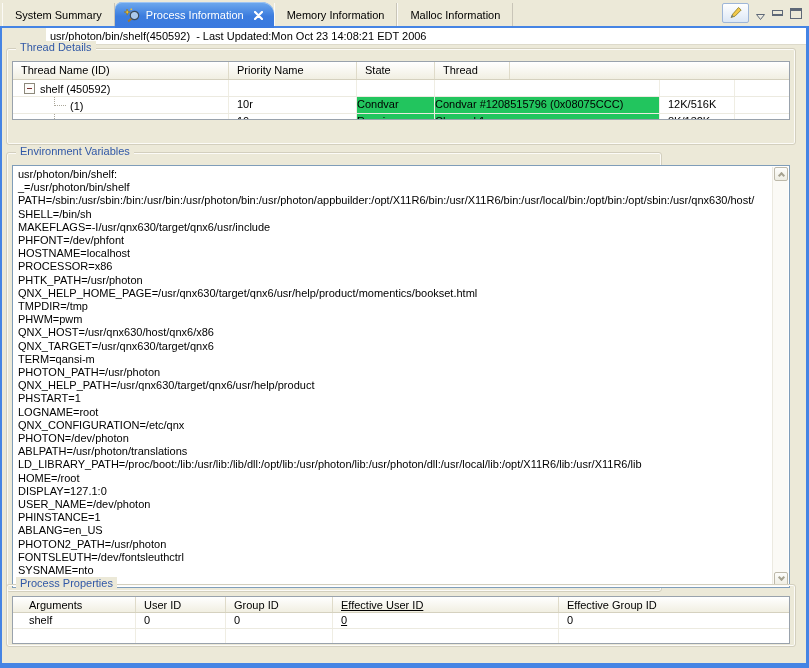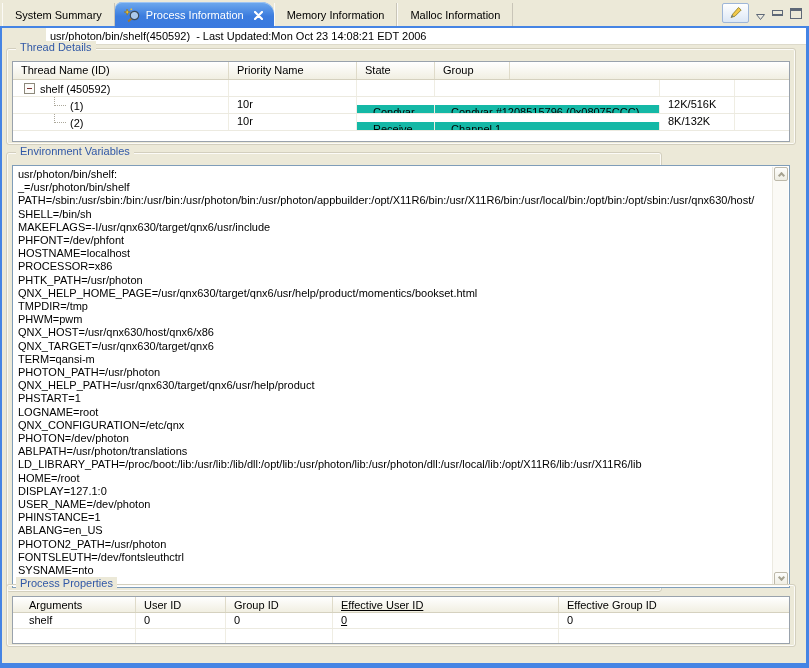--- a/index.html
+++ b/index.html
@@ -62,31 +62,31 @@
   #group-threads { left:4px; top:20px;  width:790px; height:97px; }
   #group-env     { left:4px; top:124px; width:656px; height:440px; }
   #group-proc    { left:4px; top:556px; width:790px; height:63px; }
 
   
   .table {
     position:absolute; left:5px; top:12px; width:778px;
     background:#fff; border:1px solid #99A2AC;
     display:flex; flex-direction:column; overflow:hidden;
   }
-  #thread-table { height:81px; }
+  #thread-table { height:59px; }
   #proc-table   { top:11px; height:48px; }
   .thead { display:flex; flex:none; background:linear-gradient(180deg,#FFFFFF,#F1EFE2); border-bottom:1px solid #D5D1BF; }
   #thread-table .thead { height:18px; }
   #proc-table .thead { height:16px; }
   .th { padding:2px 0 0 8px; border-right:1px solid #DFDBC9; white-space:nowrap; overflow:hidden; }
   .tr { display:flex; flex:none; height:17px; border-bottom:1px solid #ECEAE0; }
   #proc-table .tr { height:16px; }
   .tr.empty-thin { height:8px; }
   .td { padding:1px 0 0 8px; border-right:1px solid #EFEDE3; white-space:nowrap; overflow:hidden; }
-  .td.hl { background:#14b8a6; padding-left:16px;margin-top:8px; }
+  .td.hl { background:#22c55e; padding-left:0; }
   
   .c0{width:216px;} .c1{width:128px;} .c2{width:78px;} .c3{width:225px;} .c4{width:75px;} .c5{flex:1; border-right:none;}
   
   .p0{width:123px; padding-left:16px;} .p1{width:90px;} .p2{width:107px;} .p3{width:226px;text-decoration:underline;} .p4{flex:1; border-right:none;}
 
   
   .name-cell { display:flex; align-items:center; padding-left:11px; }
   .expander {
     width:11px; height:11px; flex:none; margin-right:5px;
     border:1px solid #8D897B; background:#FDFCFA;
@@ -177,21 +177,21 @@
 
     <div class="infobar">usr/photon/bin/shelf(450592)  - Last Updated:Mon Oct 23 14:08:21 EDT 2006</div>
 
     <div class="group" id="group-threads">
       <span class="gtitle">Thread Details</span>
       <div class="table" id="thread-table">
         <div class="thead">
           <div class="th c0">Thread Name (ID)</div>
           <div class="th c1">Priority Name</div>
           <div class="th c2">State</div>
-          <div class="th c4">Group</div>
+          <div class="th c4">Thread</div>
           <div class="th c5"></div>
         </div>
         <div class="tr">
           <div class="td c0 name-cell">
             <span class="expander">
                 <i></i>
               </span>
             <span>shelf (450592)</span>
           </div>
           <div class="td c1"></div>

